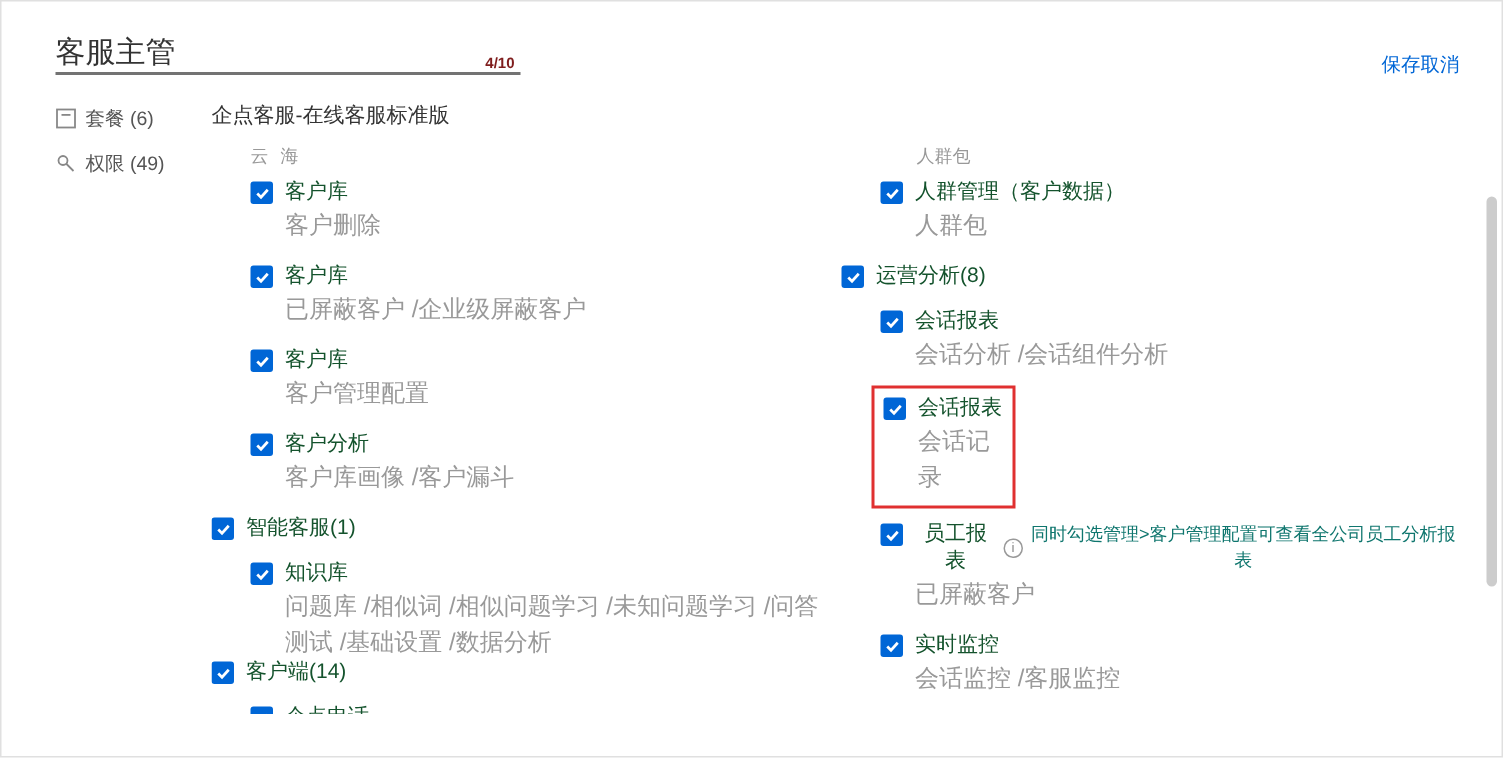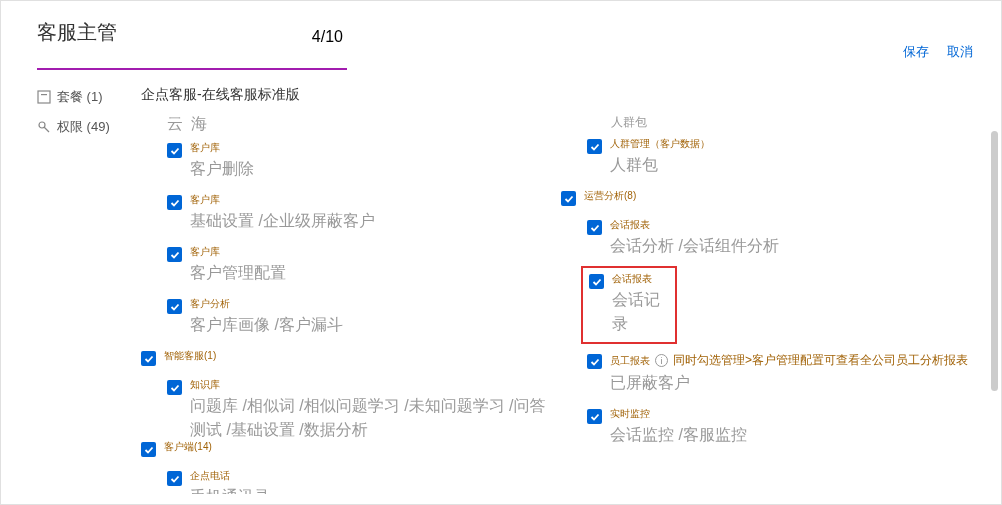--- a/index.html
+++ b/index.html
@@ -23,33 +23,33 @@
 .title-block { display: inline-block; }
 .title {
   font-size: 20px;
   color: #333;
   font-weight: 500;
 }
 .title-row {
   display: flex;
   align-items: flex-end;
   gap: 10px;
-  border-bottom: 2px solid #a21caf;
-  padding-bottom: 22px;
+  border-bottom: 2px solid #737373;
+  padding-bottom: 0;
   width: 310px;
 }
 .counter {
-  font-size: 16px;
-  color: #000000;
+  font-size: 10px;
+  color: #7f1d1d;
   margin-left: auto;
   padding-right: 4px;
+  font-weight: bold;
 }
 .hdr-actions {
   display: flex;
-  gap: 18px;
   font-size: 13px;
   margin-top: 15px;
 }
 .hdr-actions span { color: #0066d6; cursor: pointer; }
 .content {
   display: flex;
   padding: 12px 0 0 36px;
   height: calc(100% - 60px);
 }
 .sidenav { width: 100px; flex-shrink: 0; }
@@ -95,34 +95,34 @@
   border-radius: 2px;
   display: inline-flex;
   align-items: center;
   justify-content: center;
   flex-shrink: 0;
   margin-top: 2px;
   cursor: pointer;
 }
 .cb svg { width: 10px; height: 10px; }
 .perm-text { display: flex; flex-direction: column; gap: 2px; }
-.perm-label { font-size: 10px; color: #a16207; }
+.perm-label { font-size: 14px; color: #14532d; }
 .perm-sub { font-size: 16px; color: #999; line-height: 1.5; }
-.perm-label-row { display: flex; align-items: center; gap: 5px; }
+.perm-label-row { display: flex; align-items: center; gap: 5px; text-align: center; }
 .info-icon {
   width: 13px; height: 13px;
   border: 1px solid #999;
   border-radius: 50%;
   display: inline-flex;
   align-items: center; justify-content: center;
   font-size: 9px; color: #888;
 }
-.info-text { font-size: 12px; color: #a16207; }
+.info-text { font-size: 12px; color: #0f766e; }
 .top-cut {
-  color: #999; font-size: 16px;
+  color: #999; font-size: 12px;
   padding-left: 26px;
   letter-spacing: 8px;
 }
 .top-cut-right { color: #999; font-size: 12px; padding-left: 50px; }
 .highlight-box {
   border: 2px solid #e03030;
   padding: 4px 6px 6px;
   margin: 2px 0 2px 20px;
   width: 96px;
 }
@@ -155,21 +155,21 @@
 
 <div class="content">
   <div class="sidenav">
     <div class="nav-item">
       <span class="nav-icon">
         <svg viewBox="0 0 14 14">
             <rect x="1" y="1" width="12" height="12" fill="none" stroke="#888" stroke-width="1.2"></rect>
             <rect x="4" y="4" width="6" height="1.2" fill="#888"></rect>
           </svg>
       </span>
-      <span>套餐 (1)</span>
+      <span>套餐 (6)</span>
     </div>
     <div class="nav-item">
       <span class="nav-icon">
         <svg viewBox="0 0 14 14">
             <circle cx="5" cy="5" r="3" fill="none" stroke="#888" stroke-width="1.2"></circle>
             <line x1="7" y1="7" x2="12" y2="12" stroke="#888" stroke-width="1.2"></line>
           </svg>
       </span>
       <span>权限 (49)</span>
     </div>
@@ -195,21 +195,21 @@
         </div>
 
         <div class="perm-group indent-1">
           <span class="cb">
               <svg viewBox="0 0 10 10">
                 <polyline points="1.5,5 4,7.5 8.5,2.5" fill="none" stroke="#fff" stroke-width="1.8"></polyline>
               </svg>
             </span>
           <div class="perm-text">
             <span class="perm-label">客户库</span>
-            <span class="perm-sub">基础设置 /企业级屏蔽客户</span>
+            <span class="perm-sub">已屏蔽客户 /企业级屏蔽客户</span>
           </div>
         </div>
 
         <div class="perm-group indent-1">
           <span class="cb">
               <svg viewBox="0 0 10 10">
                 <polyline points="1.5,5 4,7.5 8.5,2.5" fill="none" stroke="#fff" stroke-width="1.8"></polyline>
               </svg>
             </span>
           <div class="perm-text">

